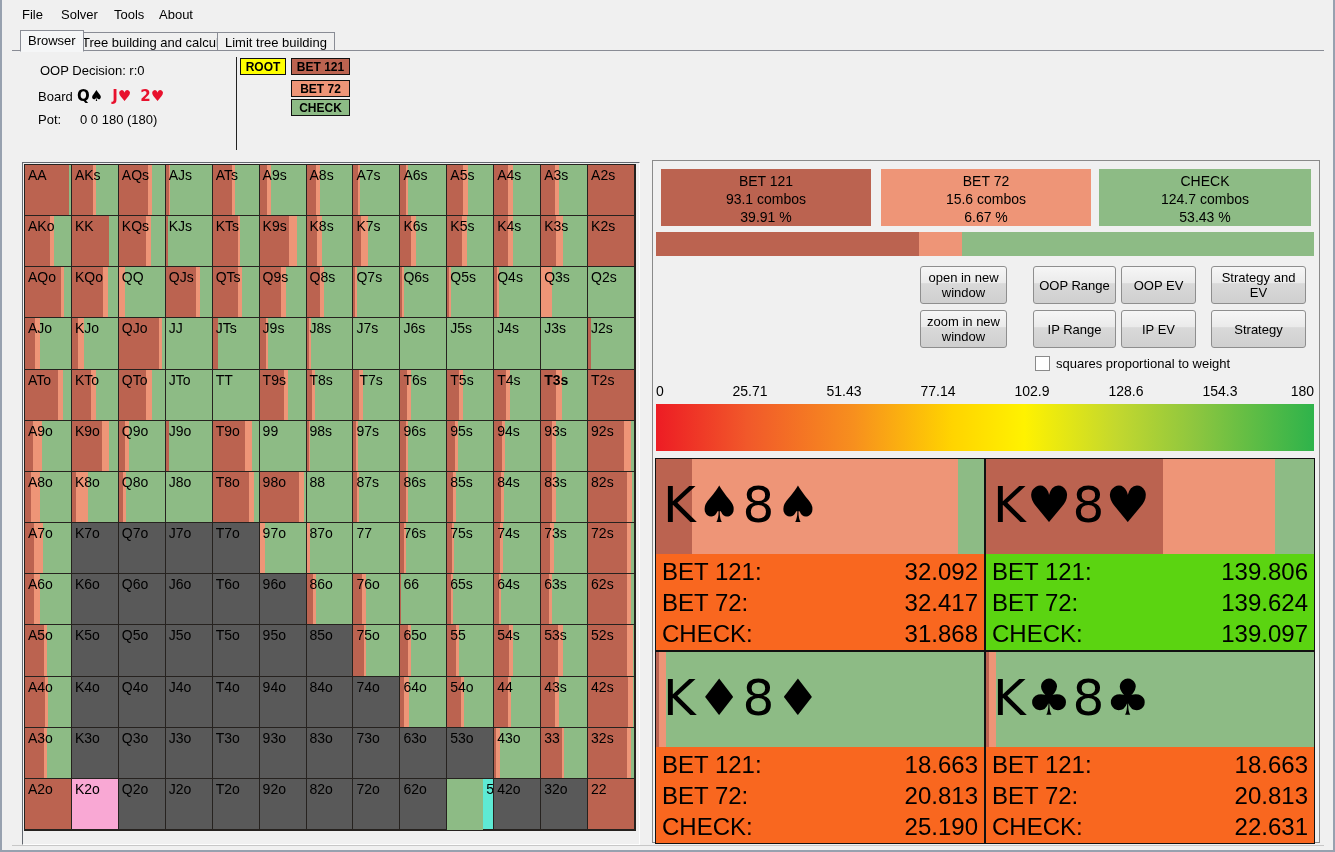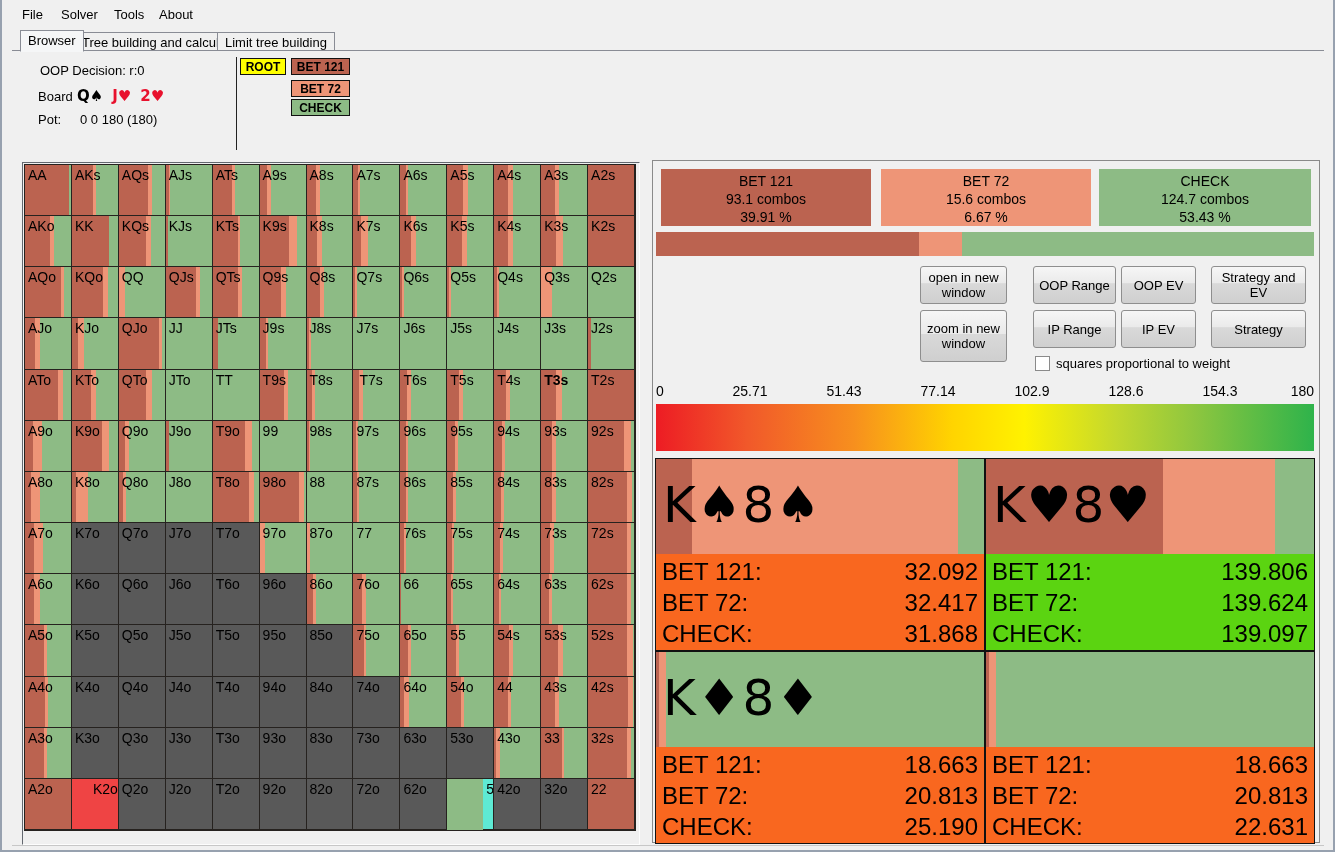--- a/index.html
+++ b/index.html
@@ -54,21 +54,21 @@
           padding-top:3px;box-sizing:border-box;}
   .sum1{left:8px;width:210px}.sum2{left:228px;width:210px}.sum3{left:446px;width:212px}
   .stackbar{position:absolute;left:3px;top:71px;width:658px;height:24px;display:flex;}
   .stackbar div{height:100%;}
   
   .btn{position:absolute;box-sizing:border-box;border:1px solid #8e8e8e;border-radius:3px;
        background:linear-gradient(#f6f6f6,#eaeaea 45%,#d9d9d9 46%,#cfcfcf);
        font-size:13px;text-align:center;display:flex;align-items:center;justify-content:center;
        line-height:15px;cursor:default;}
   .btn-open{left:267px;top:105px;width:87px;height:38px;}
-  .btn-zoomw{left:267px;top:149px;width:87px;height:52px;}
+  .btn-zoomw{left:267px;top:149px;width:87px;height:38px;}
   .btn-ooprange{left:380px;top:105px;width:83px;height:38px;}
   .btn-iprange{left:380px;top:149px;width:83px;height:38px;}
   .btn-oopev{left:468px;top:105px;width:75px;height:38px;}
   .btn-ipev{left:468px;top:149px;width:75px;height:38px;}
   .btn-stratev{left:558px;top:105px;width:95px;height:38px;}
   .btn-strat{left:558px;top:149px;width:95px;height:38px;}
   .chkrow{position:absolute;left:382px;top:195px;font-size:13px;display:flex;align-items:center;}
   .chk{width:13px;height:13px;border:1px solid #8a8a8a;background:#fff;margin-right:6px;}
   
   .scale-ticks{position:absolute;left:3px;top:222px;width:658px;height:16px;font-size:14px;}
@@ -270,21 +270,21 @@
     <div class="cell" style="background: rgb(89, 89, 89);">T3o</div>
     <div class="cell" style="background: rgb(89, 89, 89);">93o</div>
     <div class="cell" style="background: rgb(89, 89, 89);">83o</div>
     <div class="cell" style="background: rgb(89, 89, 89);">73o</div>
     <div class="cell" style="background: rgb(89, 89, 89);">63o</div>
     <div class="cell" style="background: rgb(89, 89, 89);">53o</div>
     <div class="cell" style="background: linear-gradient(90deg, rgb(187, 99, 80) 0px, rgb(187, 99, 80) 4%, rgb(238, 149, 119) 4%, rgb(238, 149, 119) 14%, rgb(141, 187, 133) 14%, rgb(141, 187, 133) 100%);">43o</div>
     <div class="cell" style="background: linear-gradient(90deg, rgb(187, 99, 80) 0px, rgb(187, 99, 80) 45%, rgb(238, 149, 119) 45%, rgb(238, 149, 119) 50%, rgb(141, 187, 133) 50%, rgb(141, 187, 133) 100%);">33</div>
     <div class="cell" style="background: linear-gradient(90deg, rgb(187, 99, 80) 0px, rgb(187, 99, 80) 85%, rgb(238, 149, 119) 85%, rgb(238, 149, 119) 93%, rgb(141, 187, 133) 93%, rgb(141, 187, 133) 100%);">32s</div>
     <div class="cell" style="background: linear-gradient(90deg, rgb(187, 99, 80) 0px, rgb(187, 99, 80) 100%, rgb(238, 149, 119) 100%, rgb(238, 149, 119) 100%, rgb(141, 187, 133) 100%, rgb(141, 187, 133) 100%);">A2o</div>
-    <div class="cell" style="background: #ef4444; text-align: right;">K2o</div>
+    <div class="cell" style="background: #f9a8d4;">K2o</div>
     <div class="cell" style="background: rgb(89, 89, 89);">Q2o</div>
     <div class="cell" style="background: rgb(89, 89, 89);">J2o</div>
     <div class="cell" style="background: rgb(89, 89, 89);">T2o</div>
     <div class="cell" style="background: rgb(89, 89, 89);">92o</div>
     <div class="cell" style="background: rgb(89, 89, 89);">82o</div>
     <div class="cell" style="background: rgb(89, 89, 89);">72o</div>
     <div class="cell" style="background: rgb(89, 89, 89);">62o</div>
     <div class="cell" style="background: #5eead4; margin-left: 36px;">52o</div>
     <div class="cell" style="background: rgb(89, 89, 89);">42o</div>
     <div class="cell" style="background: rgb(89, 89, 89);">32o</div>
@@ -388,20 +388,21 @@
           <span>20.813</span>
         </div>
       <div class="evrow">
           <span>CHECK:</span>
           <span>25.190</span>
         </div>
     </div>
   </div>
   <div class="card card4">
     <div class="stripes" style="background: linear-gradient(90deg, rgb(187, 99, 80) 0px, rgb(187, 99, 80) 1%, rgb(238, 149, 119) 1%, rgb(238, 149, 119) 3%, rgb(141, 187, 133) 3%, rgb(141, 187, 133) 100%);"></div>
+    <div class="title">K♣8♣</div>
     <div class="ev" style="background: rgb(249, 103, 31);">
       <div class="evrow">
           <span>BET 121:</span>
           <span>18.663</span>
         </div>
       <div class="evrow">
           <span>BET 72:</span>
           <span>20.813</span>
         </div>
       <div class="evrow">

